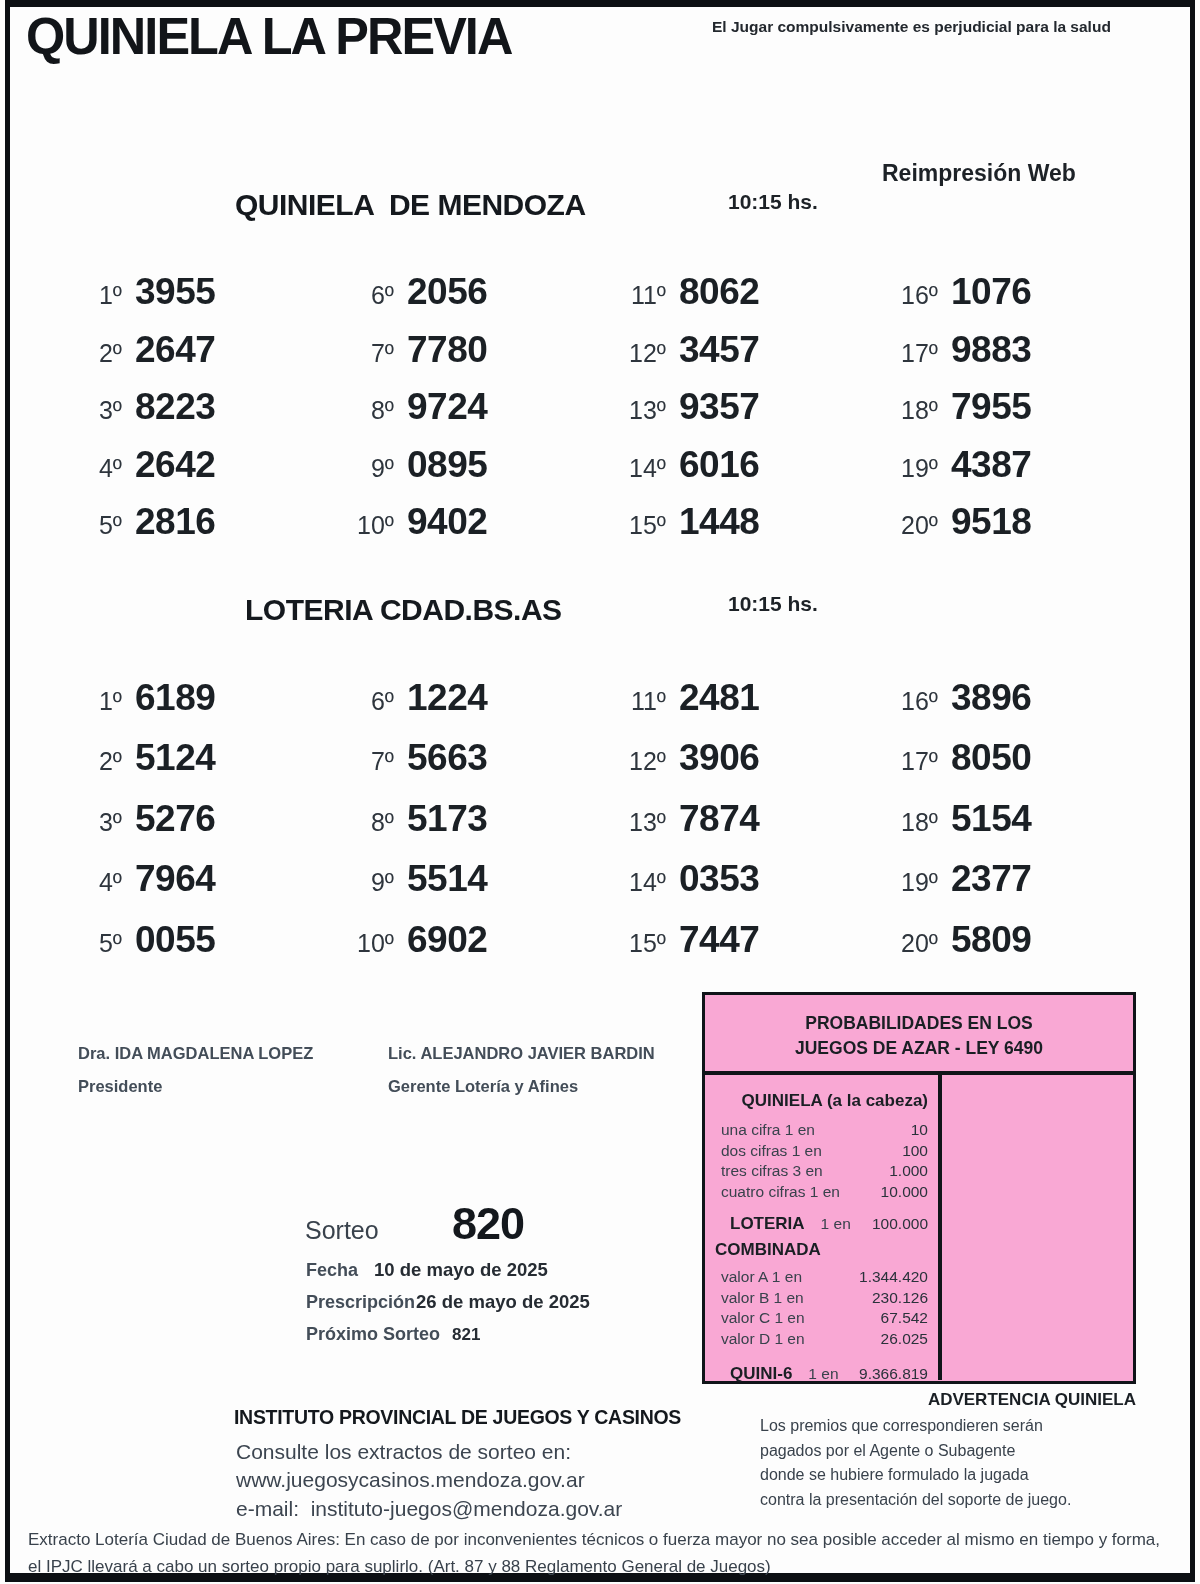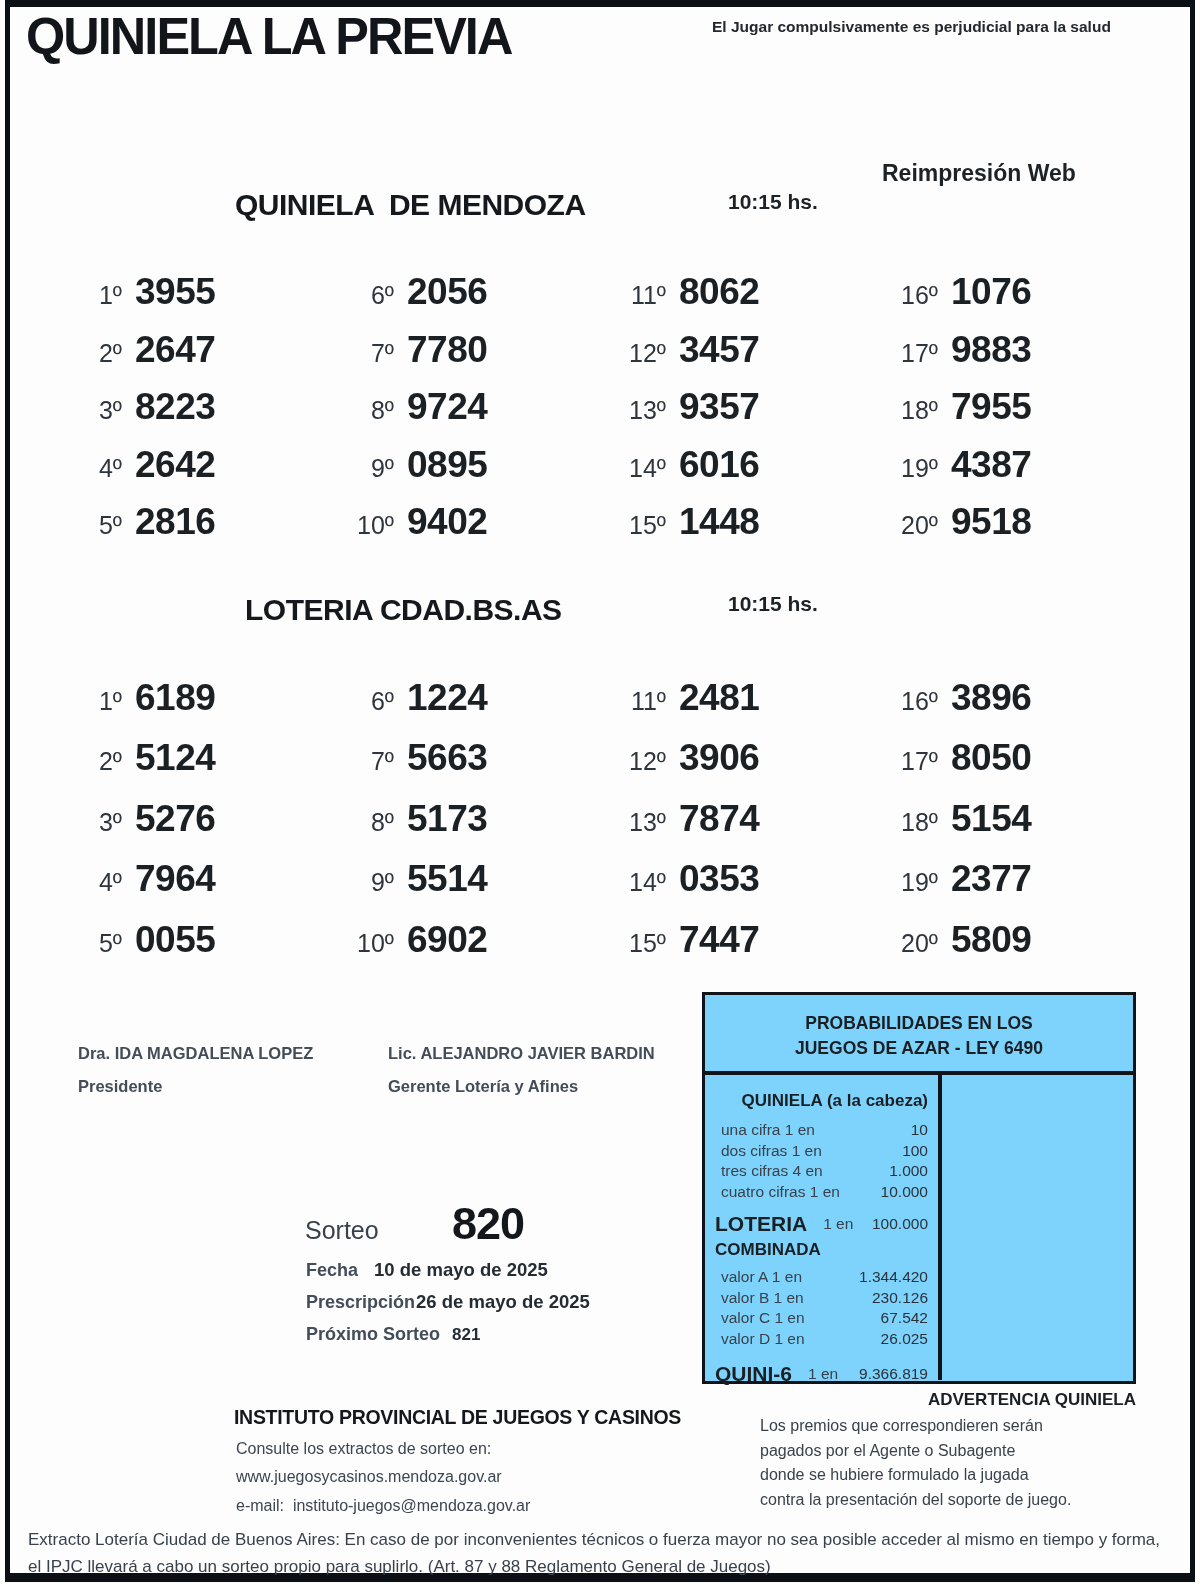--- a/index.html
+++ b/index.html
@@ -52,50 +52,50 @@
   .draw-row-value { position:absolute; font-size:18.5px; font-weight:bold; color:#262c33; }
   .fecha-label { left:306px; top:1260px; }
   .fecha-value { left:374px; top:1259px; }
   .presc-label { left:306px; top:1292px; }
   .presc-value { left:416px; top:1291px; }
   .prox-label  { left:306px; top:1324px; font-weight:600; }
   .prox-value  { left:452px; top:1325px; font-size:17px; }
 
   .prob-box {
     position:absolute; left:702px; top:992px; width:434px; height:392px;
-    border:3px solid #101419; background:#7dd3fc;
+    border:3px solid #101419; background:#f9a8d4;
   }
   .prob-header {
     height:80px; border-bottom:4px solid #101419; text-align:center;
     padding-top:16px; font-weight:bold; font-size:17.5px; line-height:25px; color:#1a1f24;
   }
   .prob-body { display:flex; height:305px; }
   .prob-left { width:237px; border-right:4px solid #101419; padding:4px 10px 0 10px; }
   .prob-right { flex:1; position:relative; }
   .q-header  { margin:12px 0 9px 0; font-size:17px; font-weight:bold; color:#1a1f24;text-align:right; }
   .prow { display:flex; font-size:15.5px; line-height:20.5px; color:#39424c; padding-left:6px; }
   .prow .val { margin-left:auto; color:#2a323b; }
   .loteria-row, .quini-row { padding-left:0; }
   .loteria-row { margin-top:9px; line-height:26px; }
-  .bold-label { font-weight:bold; font-size:21px; color:#1a1f24; }
+  .bold-label { font-weight:bold; font-size:17px; color:#1a1f24;margin-left:15px; }
   .mid { margin-left:16px; }
   .comb-header { margin:3px 0 7px 0; font-size:17px; font-weight:bold; color:#1a1f24; }
   .quini-row { margin-top:13px; line-height:24px; }
   .game-name { position:absolute; font-size:19px; font-weight:bold; color:#1a1f24; }
   .game-odds { position:absolute; font-size:15.5px; color:#39424c; }
   .brinco-name { left:12px; top:64px; }   .brinco-odds { right:6px; top:83px; }
   .loto-name   { left:12px; top:100px; }  .loto-odds   { right:6px; top:117px; }
   .tele-name   { left:12px; top:134px; }  .tele-odds   { right:6px; top:159px; }
   .poce-name   { left:12px; top:204px; }  .poce-odds   { right:6px; top:206px; }
 
   .adv-title { position:absolute; left:702px; top:1390px; width:434px; text-align:right; font-size:17px; font-weight:bold; color:#1a1f24; }
   .adv-lines { position:absolute; left:760px; top:1414px; width:400px; font-size:16px; line-height:24.5px; color:#39424c; }
 
   .inst-name  { position:absolute; left:234px; top:1406px; font-size:19.5px; font-weight:bold; color:#14181d; letter-spacing:-0.3px; }
-  .inst-line  { position:absolute; font-size:16px; color:#3c4550; white-space:pre; }
+  .inst-line  { position:absolute; font-size:21px; color:#3c4550; white-space:pre; }
   .inst-l1 { left:236px; top:1440px; }
   .inst-l2 { left:236px; top:1468px; }
   .inst-l3 { left:236px; top:1497px; }
 
   .footer-note {
     position:absolute; left:28px; top:1526px; width:1140px;
     font-size:17px; line-height:27px; color:#39424c;
   }
 </style>
 </head>
@@ -306,21 +306,21 @@
         <div class="q-header">QUINIELA (a la cabeza)</div>
         <div class="prow">
             <span>una cifra  1 en</span>
             <span class="val">10</span>
           </div>
         <div class="prow">
             <span>dos cifras 1 en</span>
             <span class="val">100</span>
           </div>
         <div class="prow">
-            <span>tres cifras 4 en</span>
+            <span>tres cifras 3 en</span>
             <span class="val">1.000</span>
           </div>
         <div class="prow">
             <span>cuatro cifras 1 en</span>
             <span class="val">10.000</span>
           </div>
         <div class="prow loteria-row">
             <span class="bold-label">LOTERIA</span>
             <span class="mid">1 en</span>
             <span class="val">100.000</span>

